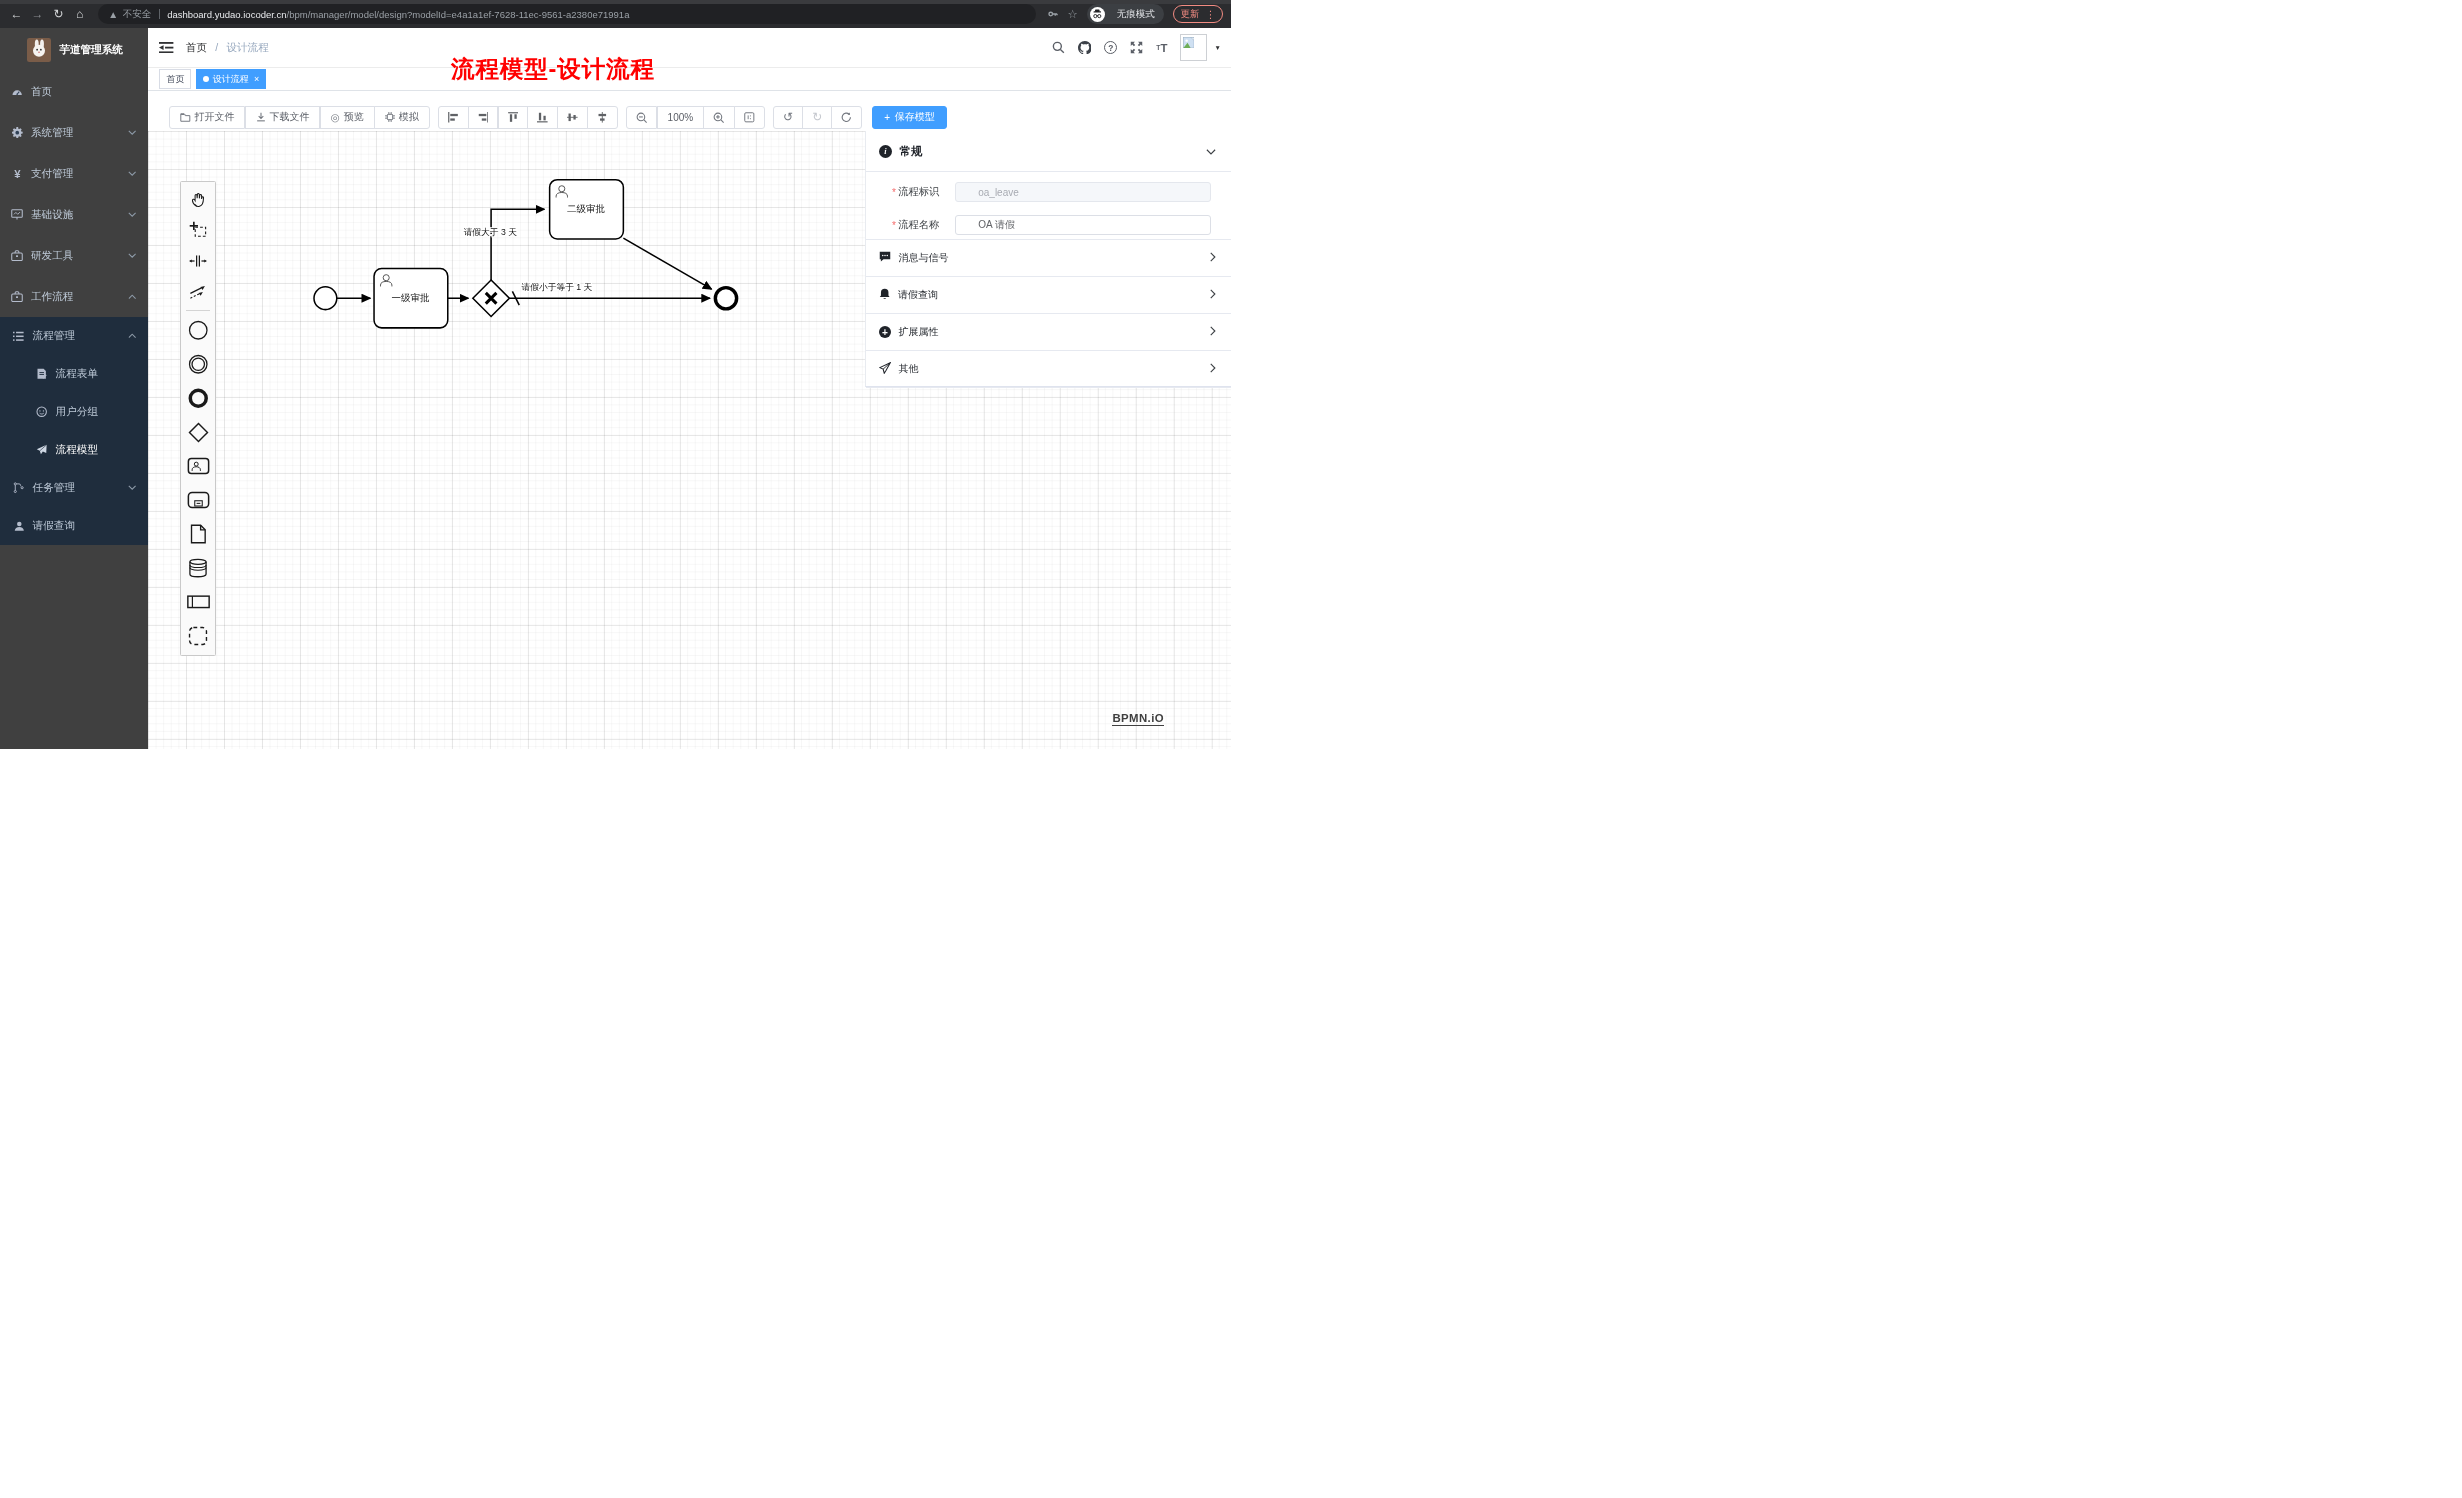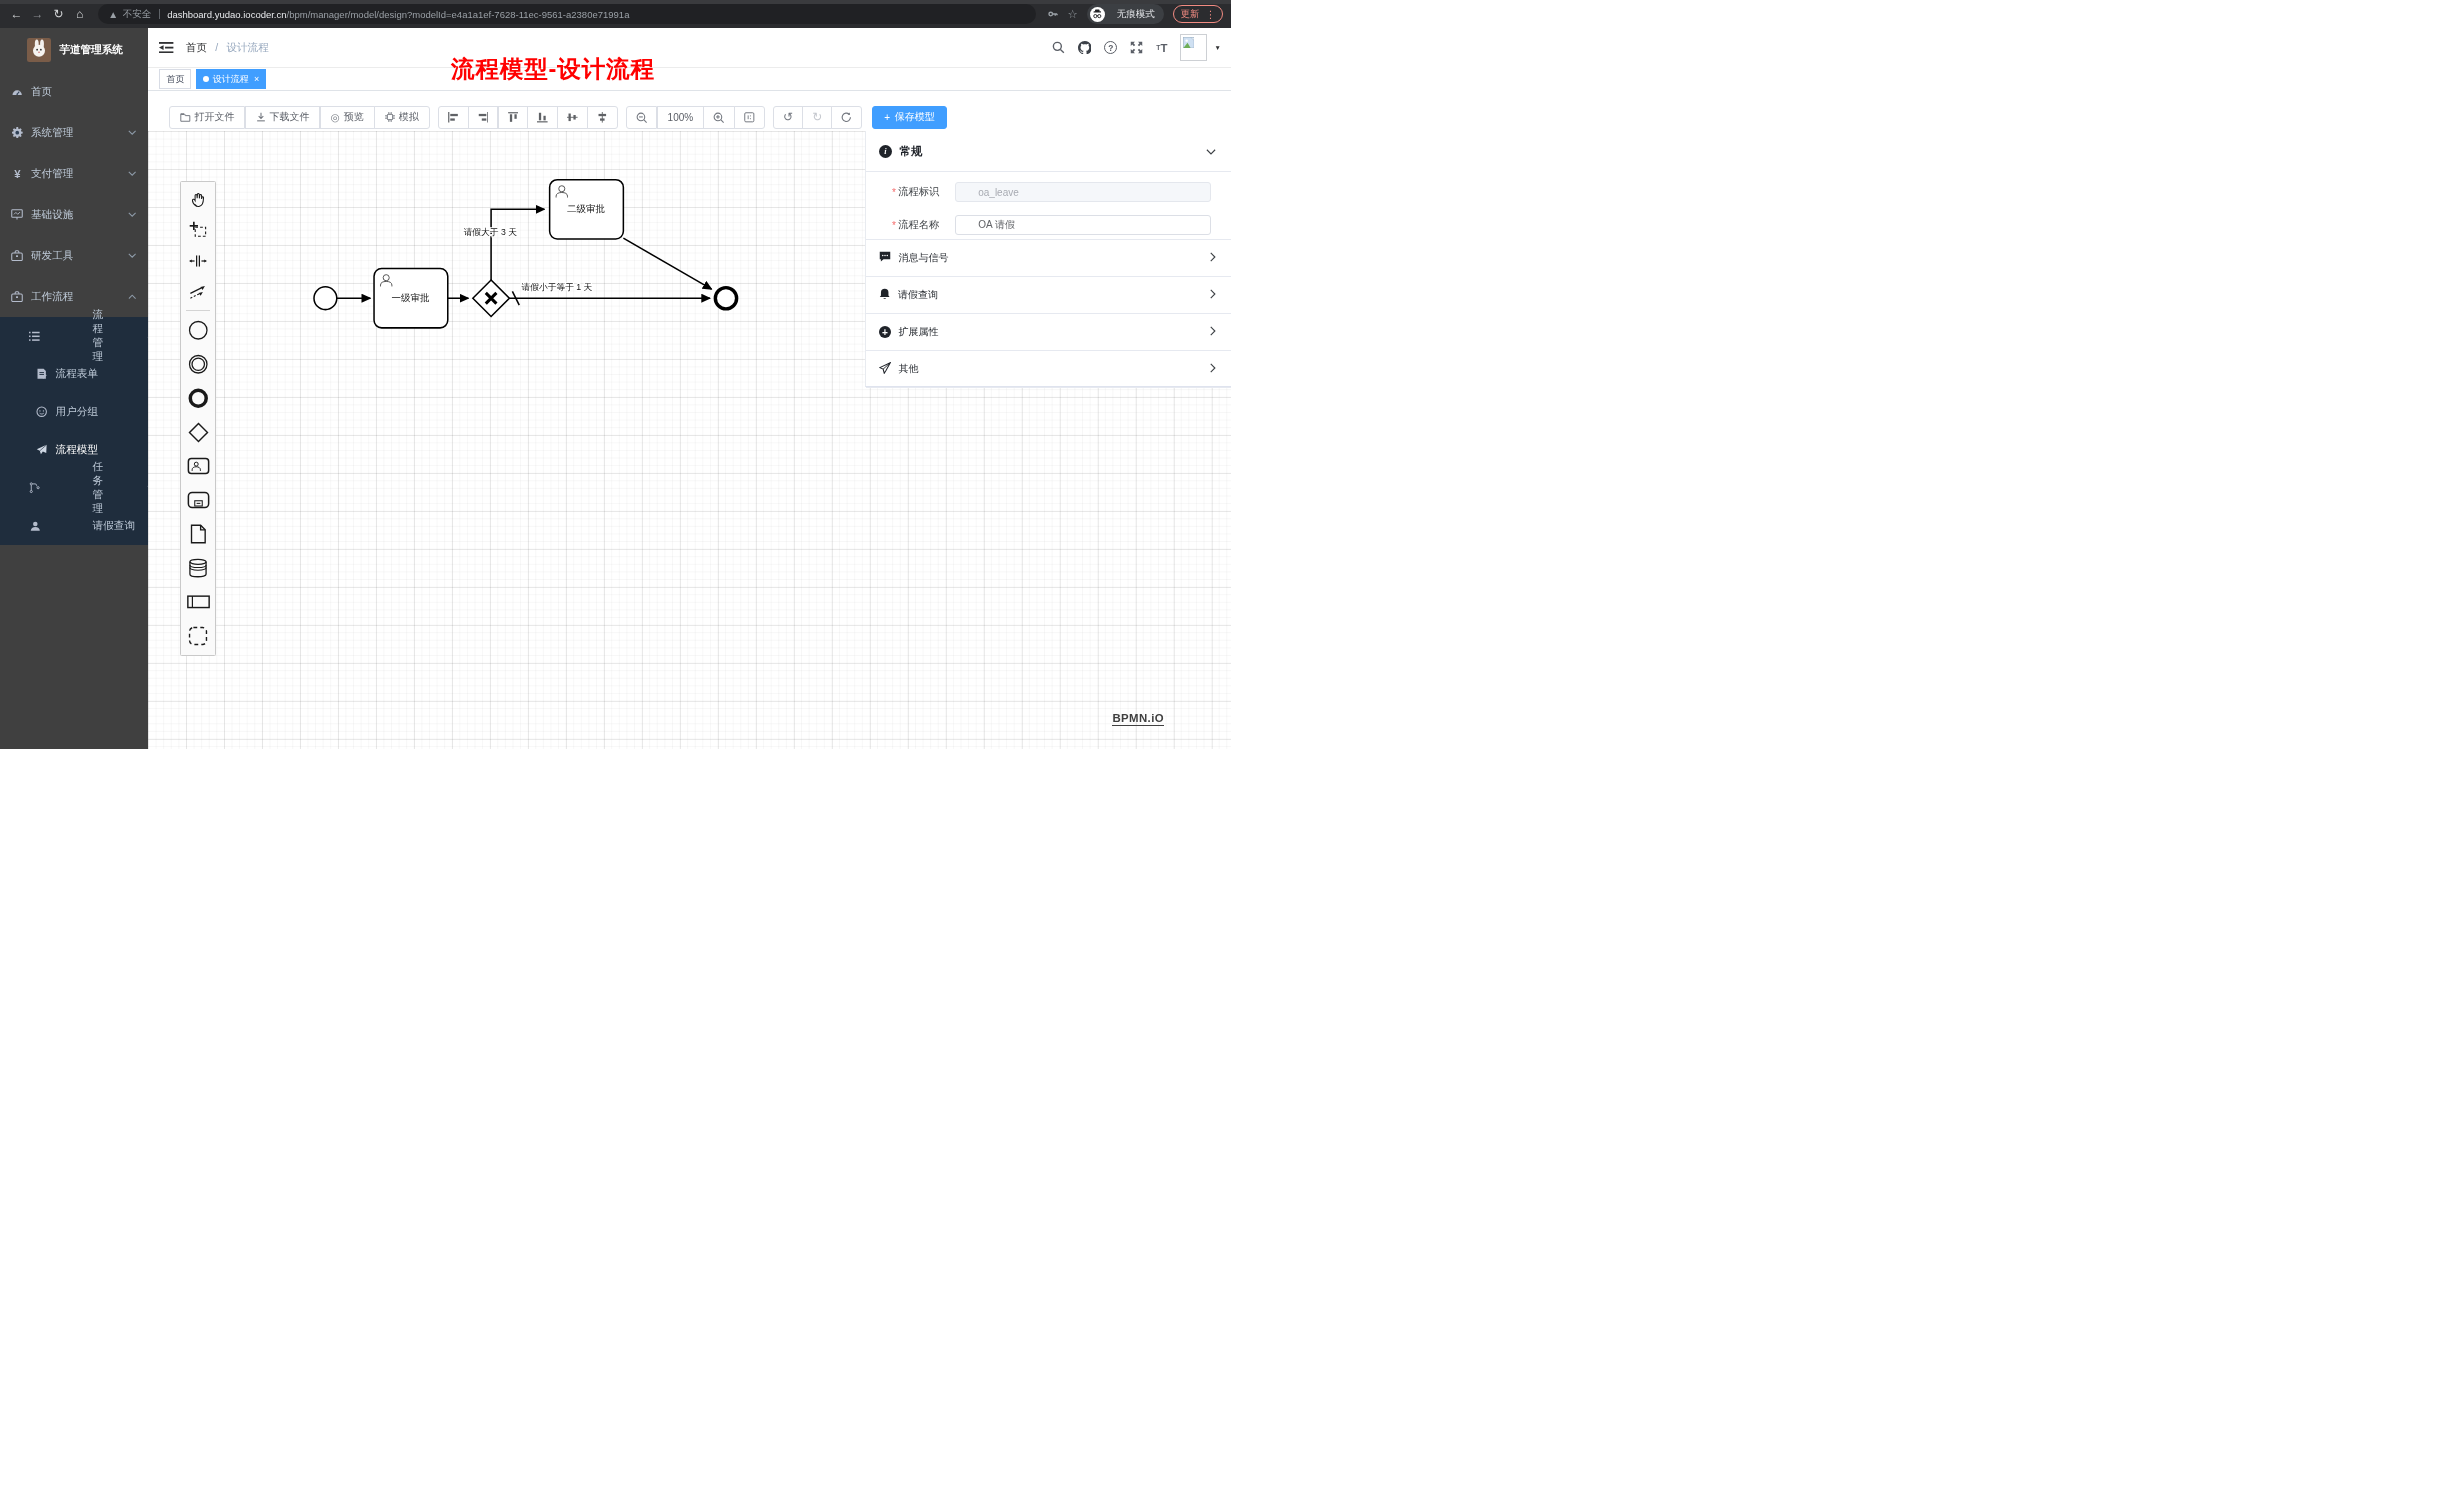--- a/index.html
+++ b/index.html
@@ -34,21 +34,21 @@
   .logo-row { height:43px; display:flex; align-items:center; padding-left:27px; gap:8.4px; }
   .logo-img { width:24px; height:24px; border-radius:2.3px; overflow:hidden; flex:none; }
   .logo-title { color:#fff; font-weight:bold; font-size:10.6px; }
   .s-item { height:41px; display:flex; align-items:center; padding:0 11.4px; cursor:pointer; }
   .s-item .ic { width:12px; height:12px; margin-right:7.6px; flex:none; display:flex;
     align-items:center; justify-content:center; color:#b4bccc; font-size:11.4px; }
   .s-item .lbl { flex:1; }
   .s-item .chev { color:#8d9aa8; }
   .submenu { background:#1f2d3d; }
   .submenu .s-item { height:38px; }
-  .lvl2 { padding-left:29px;gap:44px; }
+  .lvl2 { padding-left:13px; }
   .lvl3 { padding-left:36px; }
   .s-item.active { color:#fff; }
   .chev svg { display:block; }
   .up { transform:rotate(180deg); }
 
   .main { flex:1; position:relative; display:flex; flex-direction:column; background:#fff; }
 
   
   .topbar { height:40px; display:flex; align-items:center; padding:0 11.4px; border-bottom:0.8px solid #ececec; background:#fff; }
   .hamb { margin-right:12px; display:flex; cursor:pointer; }

